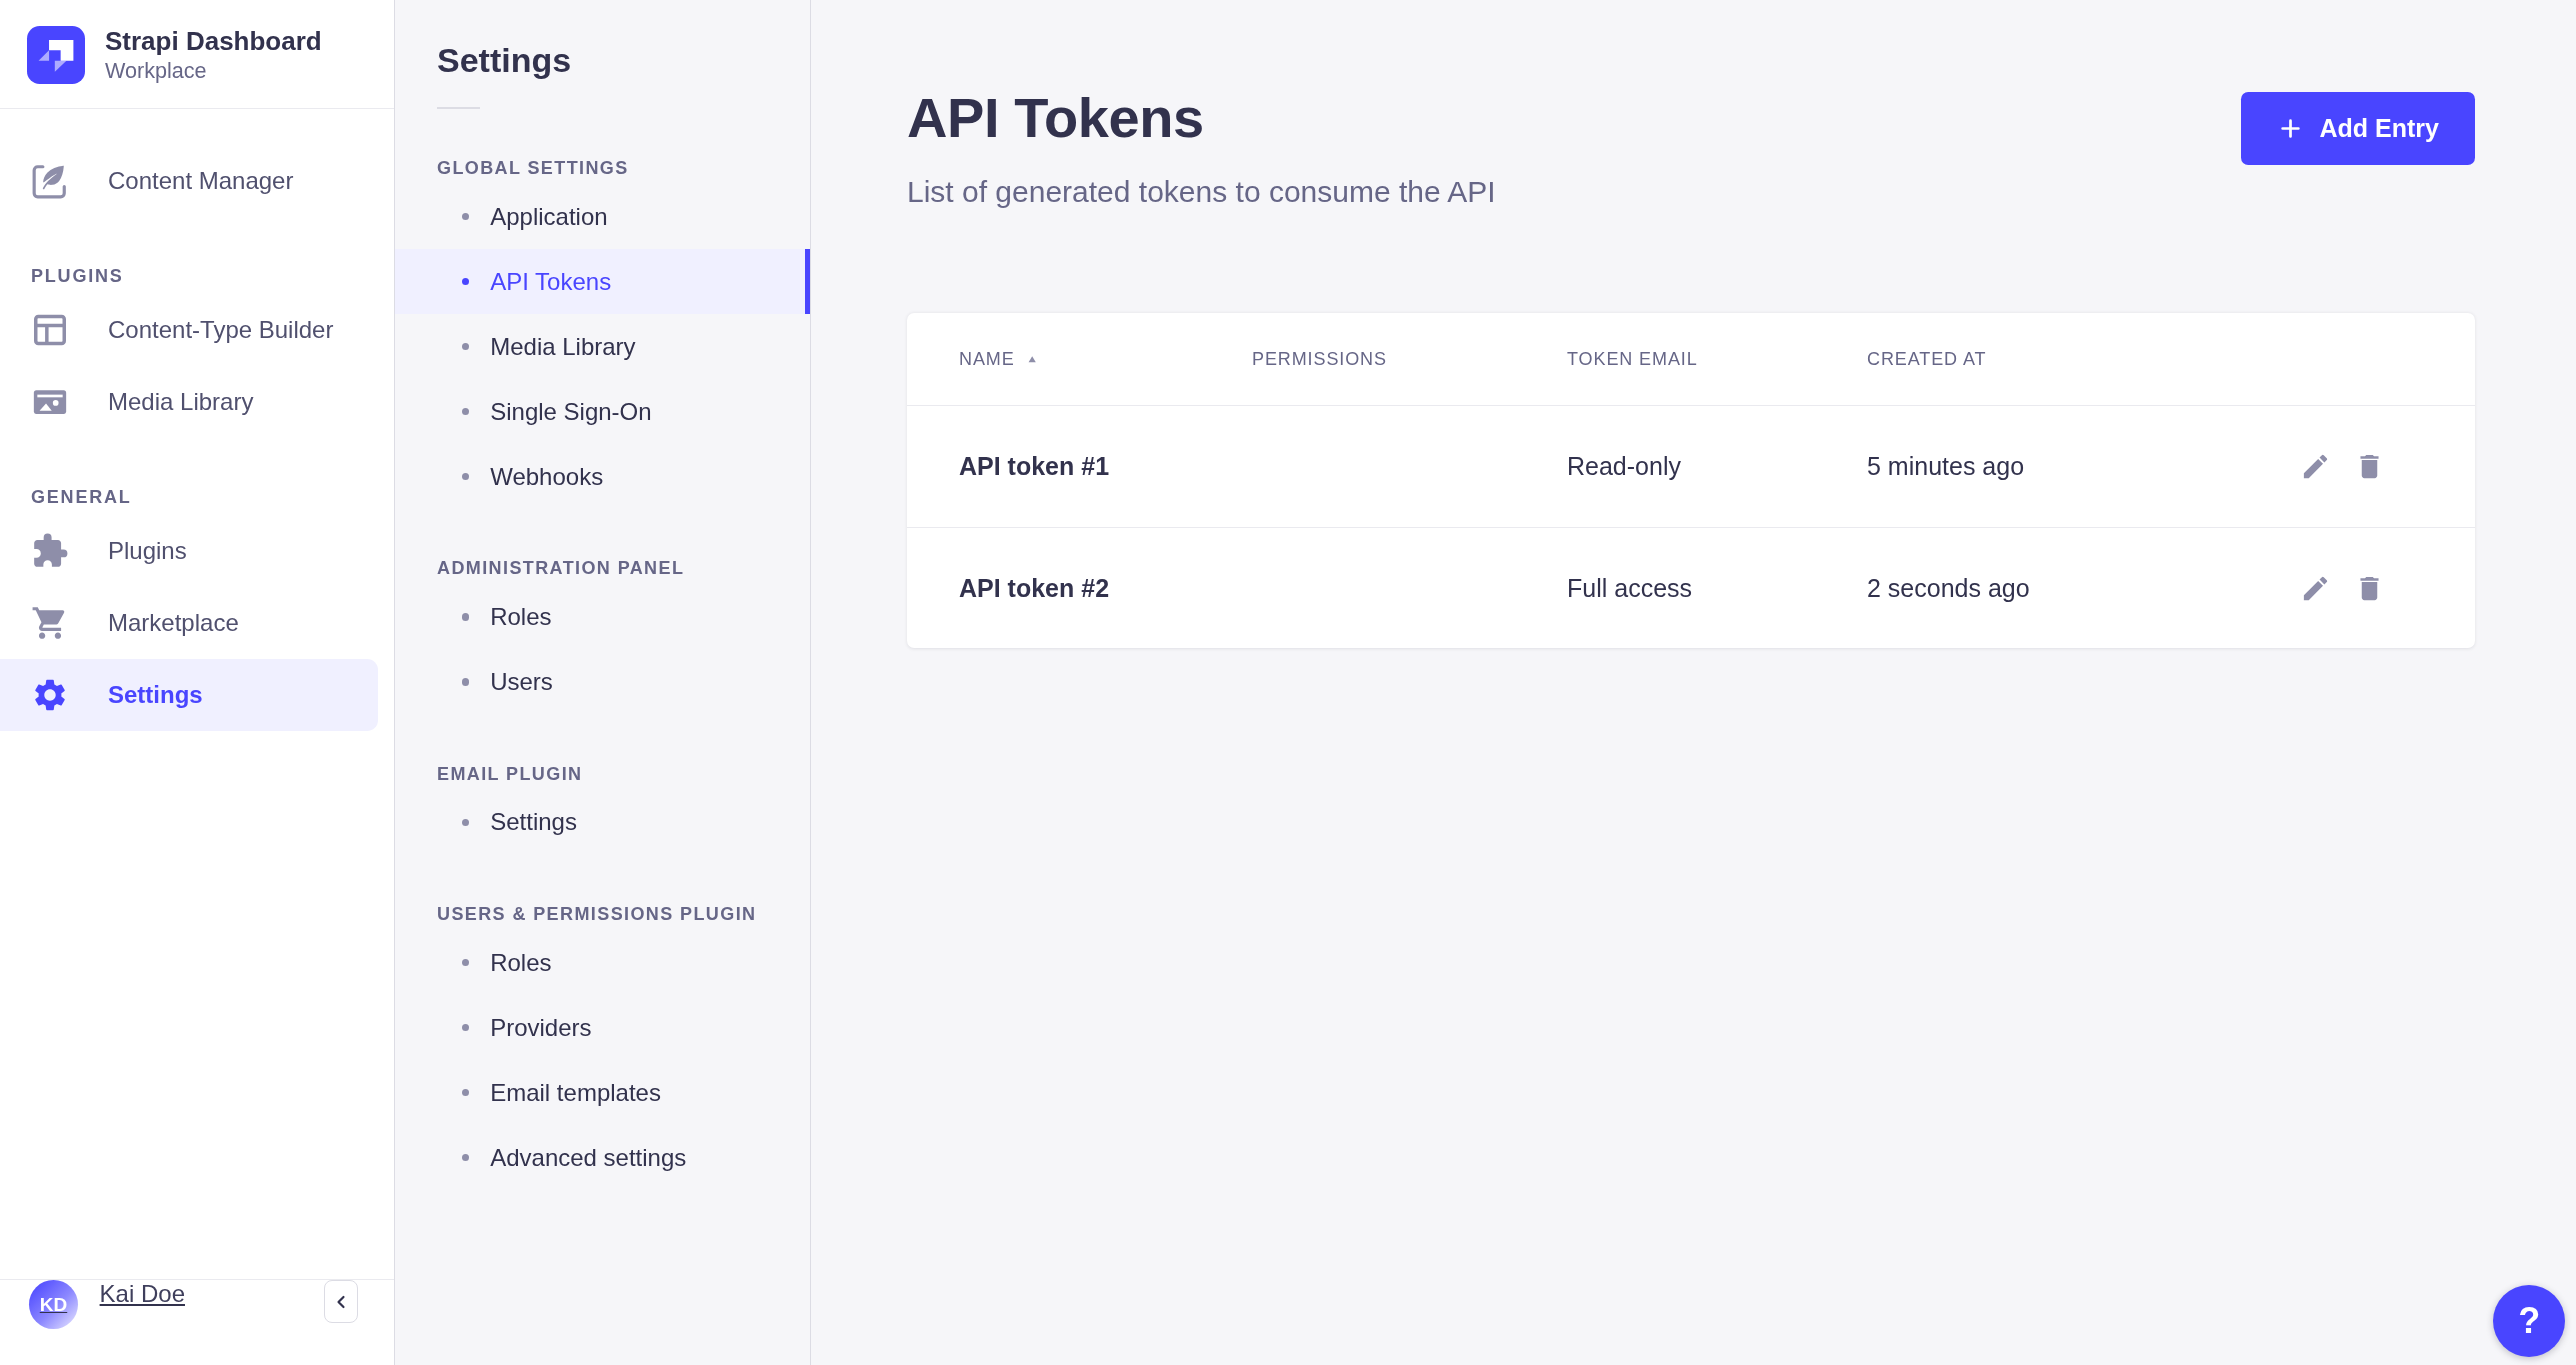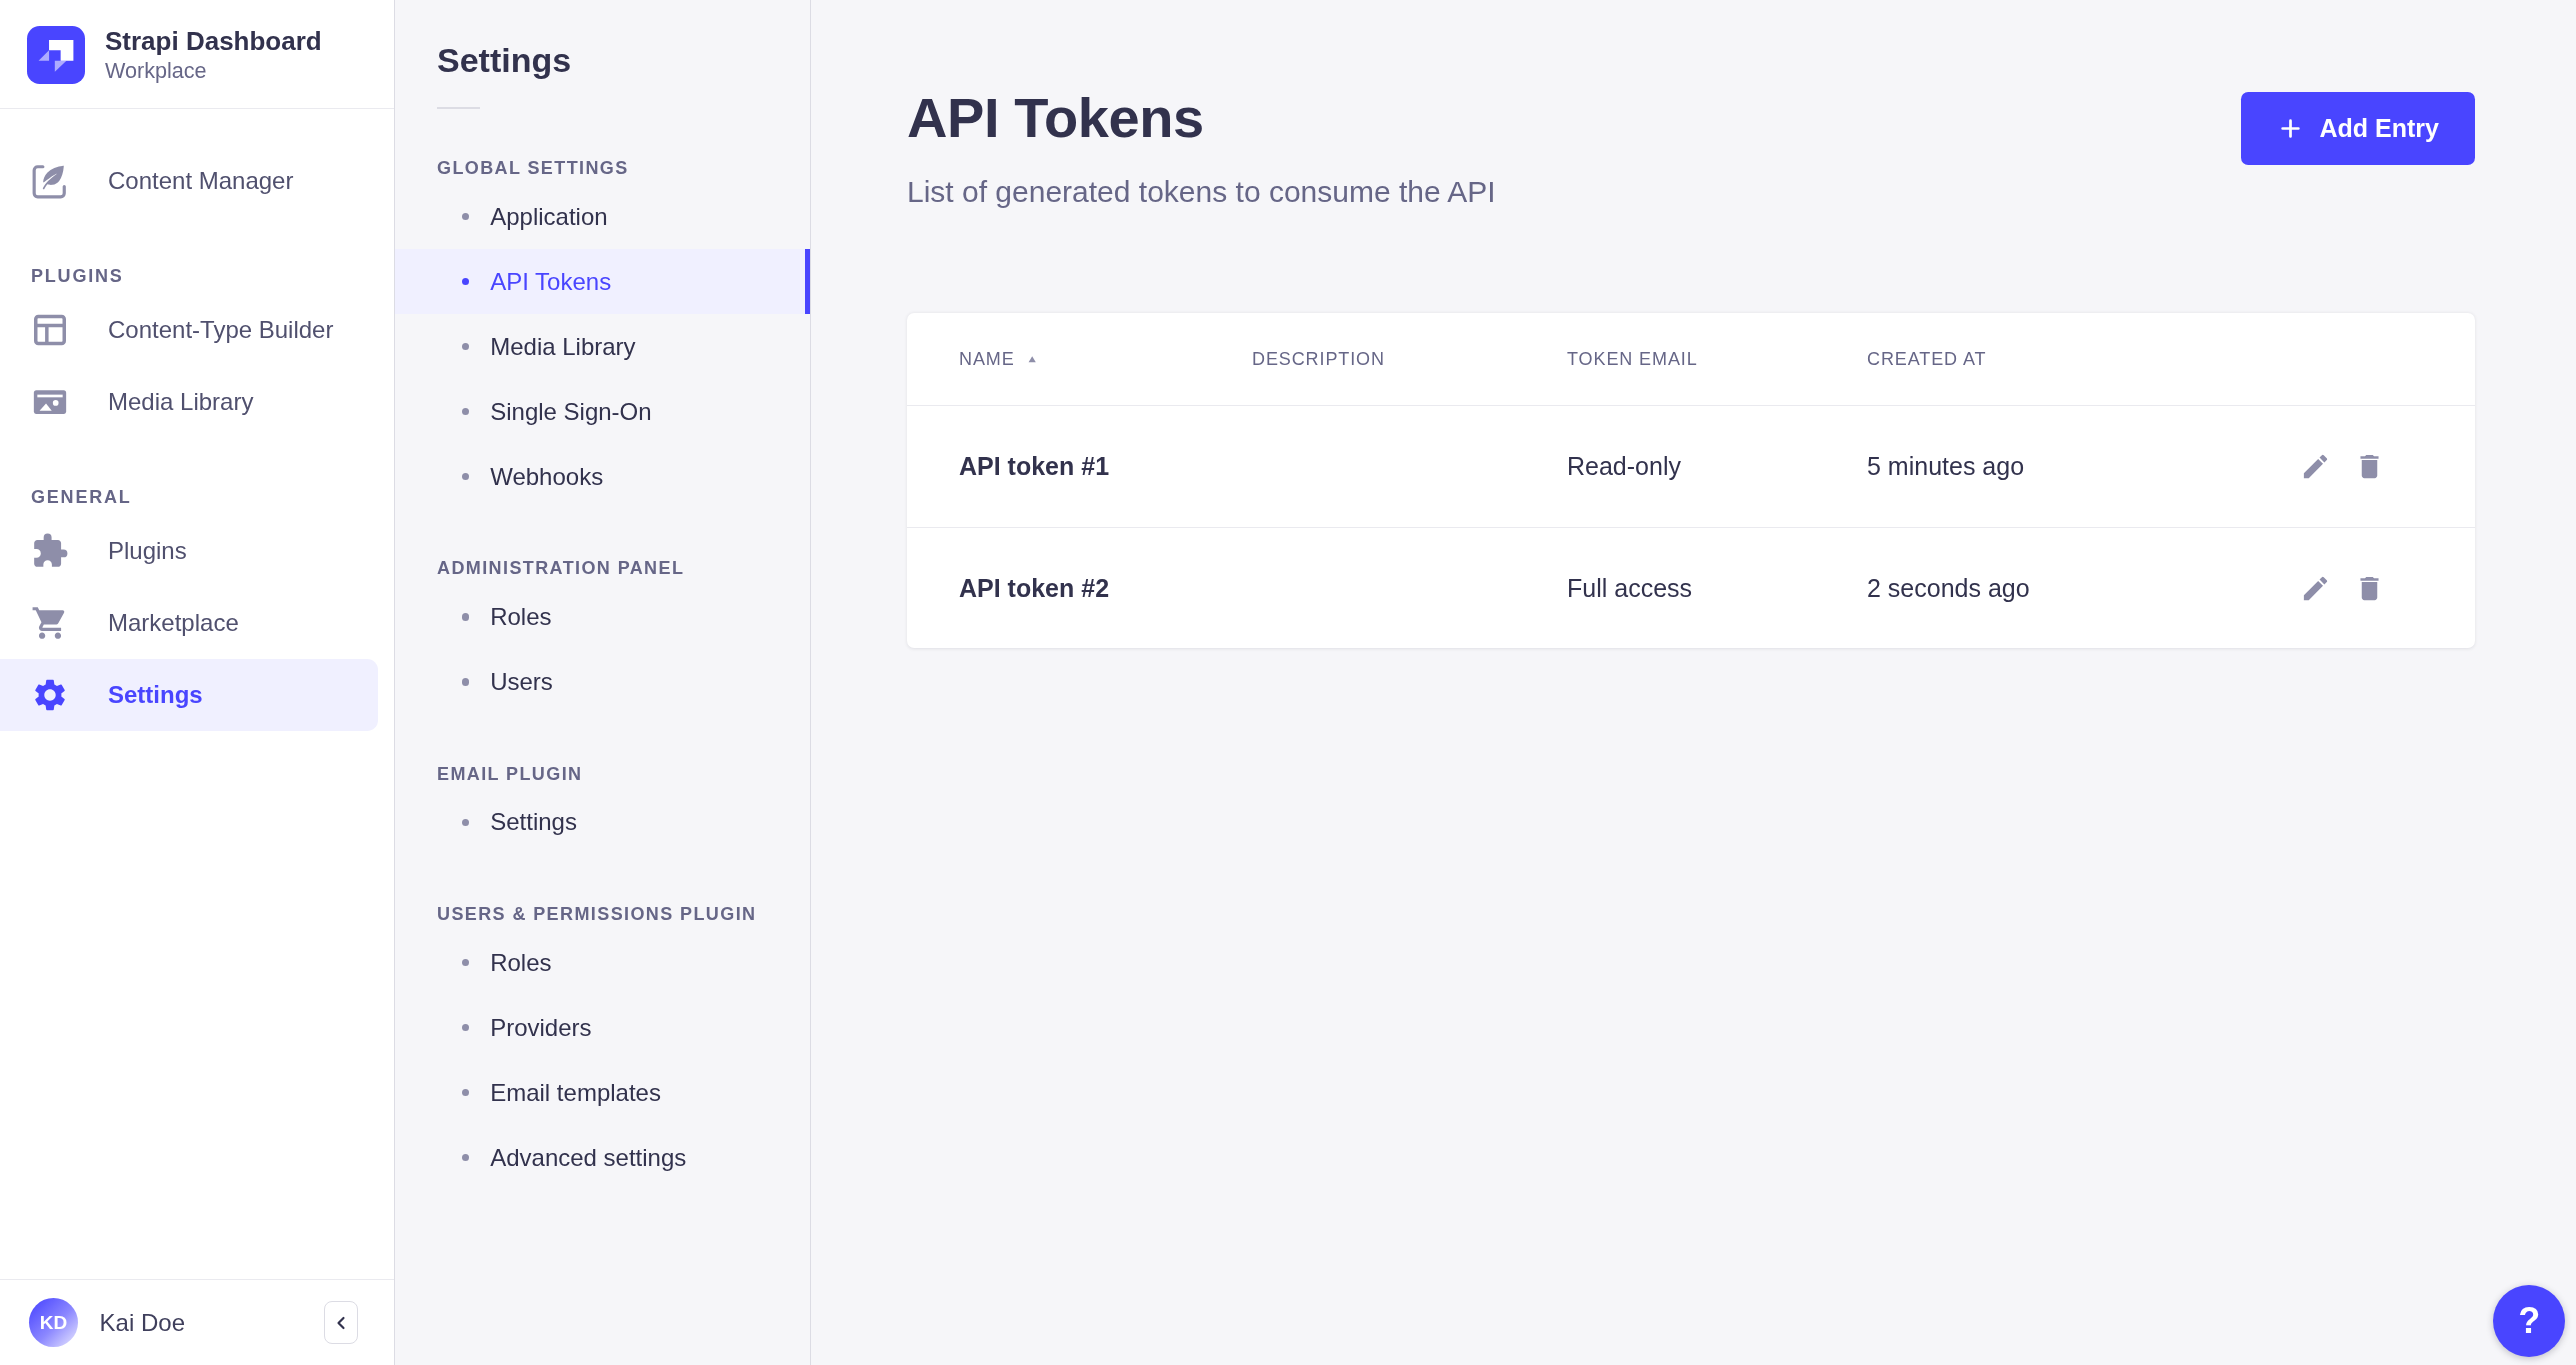--- a/index.html
+++ b/index.html
@@ -45,22 +45,22 @@
     color:#4945ff; font-weight:600;
   }
   .nav-item.active .nicon { color:#4945ff; }
   .nav-section-label {
     margin:49px 0 7.2px 31px;
     font-size:18px; font-weight:700; letter-spacing:1.8px; color:#666687;
   }
 
   .side-footer {
     border-top:0.9px solid #eaeaef;
-    height:86px; display:flex; align-items:center;
-    padding:0 36px 0 29px; gap:21.6px;
+    height:86px; display:flex; align-items:flex-start;
+    padding:0 36px 0 29px; gap:21.6px;text-decoration:underline;
   }
   .avatar {
     width:49px; height:49px; border-radius:50%; flex:none;
     background:linear-gradient(135deg,#4945ff 5%,#8c88ff 55%,#ecebff 100%);
     color:#ffffff; font-size:19px; font-weight:700;
     display:flex; align-items:center; justify-content:center;
   }
   .user-name { font-size:24px; color:#3f3f5c; }
   .collapse-btn {
     margin-left:auto; width:34px; height:43px;
@@ -326,21 +326,21 @@
       <div class="t-row t-head">
         <div class="th">
           <span>NAME</span>
           <span class="sort-icon">
             <svg viewBox="0 0 24 24">
                 <path d="M12 7l6 10H6z" fill="#8e8ea9"></path>
               </svg>
           </span>
         </div>
         <div class="th">
-          <span>DESCRIPTION</span>
+          <span>PERMISSIONS</span>
         </div>
         <div class="th">
           <span>TOKEN EMAIL</span>
         </div>
         <div class="th">
           <span>CREATED AT</span>
         </div>
         <div></div>
       </div>
 

